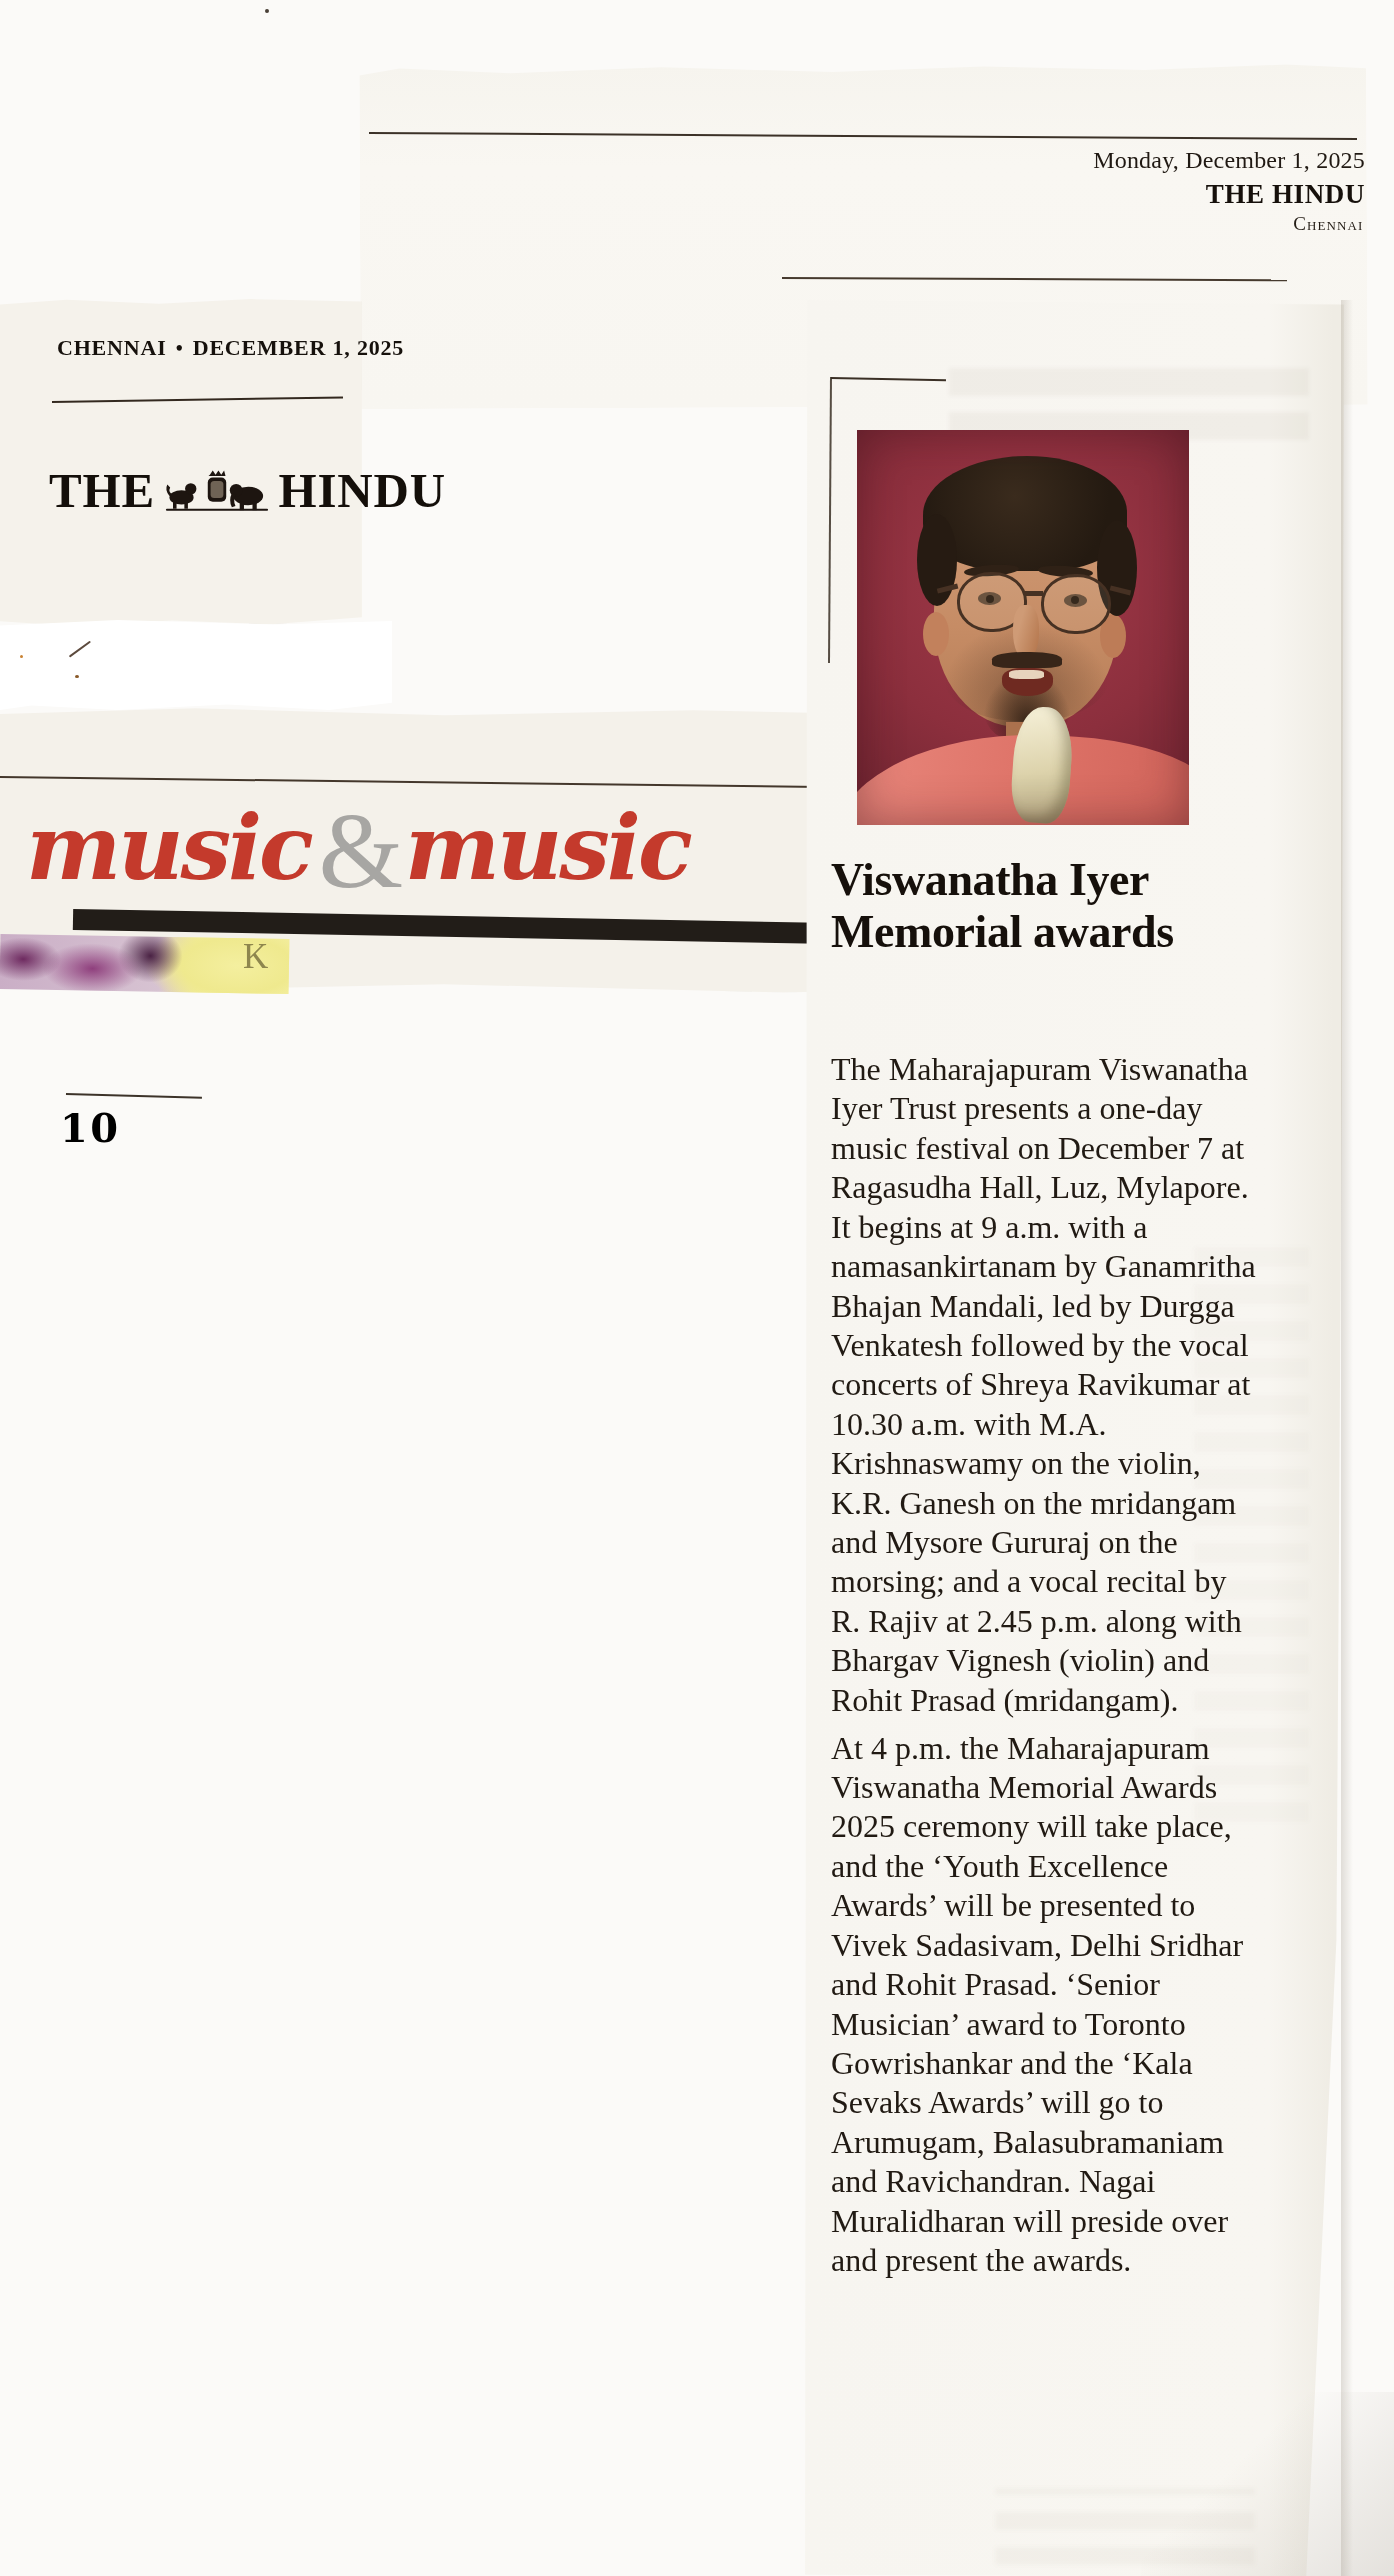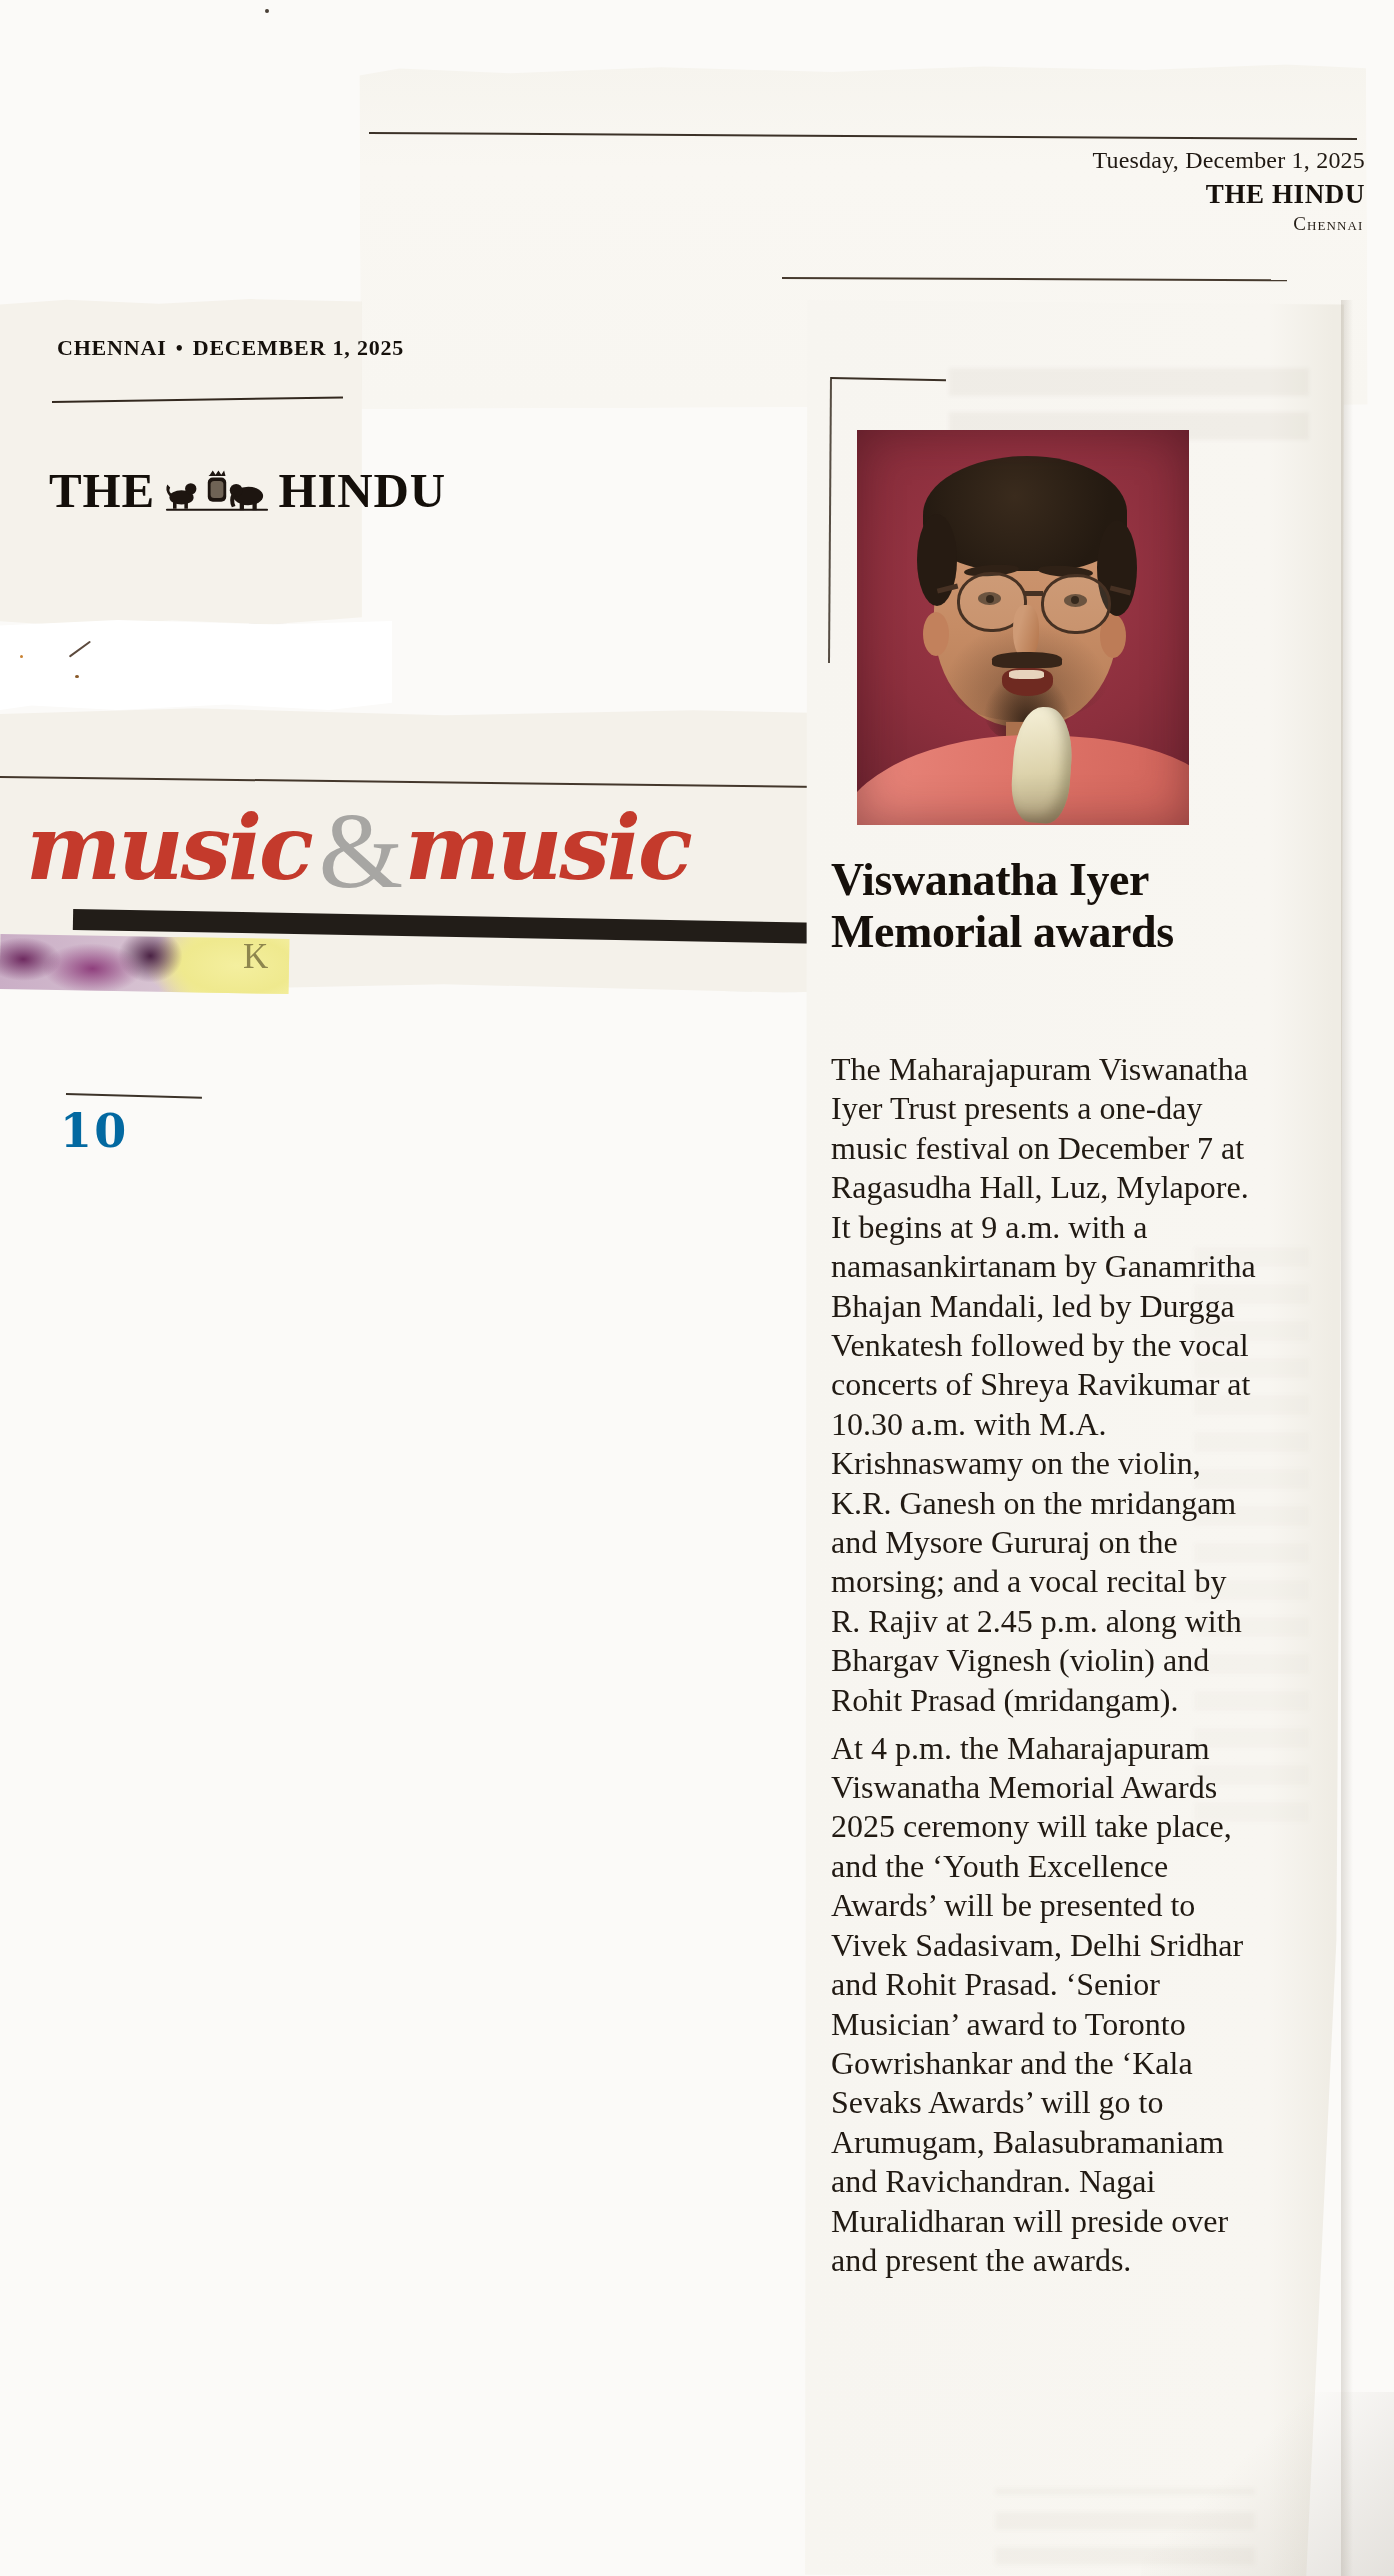--- a/index.html
+++ b/index.html
@@ -66,21 +66,21 @@
       radial-gradient(ellipse 69px 35px at 32% 60%, #8f3f7d 0%, rgba(143,63,125,0) 72%),
       radial-gradient(ellipse 46px 38px at 52% 35%, #4a2244 0%, rgba(74,34,68,0) 70%),
       radial-gradient(ellipse 92px 46px at 82% 50%, #f4ef9f 0%, #efe98e 60%, rgba(239,233,142,0) 100%),
       linear-gradient(90deg, #caaec6 0%, #d7c3d2 55%, #f2ec9c 68%, #f6f1a8 100%);
   }
   .strip-k { left:243px; top:937px; font-size:35px; color:#7d7542; font-family:"Liberation Serif", serif; opacity:0.85; }
 
   
   .ten-rule { left:66px; top:1093px; width:136px; background:#3c332a; transform:rotate(1.6deg); transform-origin:left center; }
   .ten { left:60px; top:1104px; font-family:"DejaVu Serif", serif; font-weight:bold;
-    font-size:46px; letter-spacing:2.3px; color:#0369a1; }
+    font-size:40px; letter-spacing:2.3px; color:#000000; }
 
   
   .article-paper { left:804px; top:300px; width:540px; height:2277px;
     background:linear-gradient(90deg,#f7f5f0 0%,#f8f6f1 86%,#efece4 98%);
     clip-path:polygon(0.6% 0,100% 0.2%,99.6% 35%,98.6% 72%,93% 100%,0.2% 99.9%);
     box-shadow:7.7px 0 12.2px -6.1px rgba(90,78,60,0.30);
   }
   .corner-rule-h { left:831px; top:377px; width:115px; background:#3a2f25; transform:rotate(1.1deg); transform-origin:left center; }
   .corner-rule-v { left:829px; top:377px; width:1.5px; height:286px; background:#3a2f25; opacity:0.85; transform:rotate(0.4deg); }
   .ghost { filter:blur(2.3px); }
@@ -150,21 +150,21 @@
 </head>
 <body>
 
 <div class="page">
 
   <div class="abs dot dot-top"></div>
 
   <div class="abs header-paper"></div>
   <div class="abs rule rule-top"></div>
   <div class="abs hdr-block">
-    <div class="hdr-date">Tuesday, December 1, 2025</div>
+    <div class="hdr-date">Monday, December 1, 2025</div>
     <div class="hdr-paper">THE HINDU</div>
     <div class="hdr-city">Chennai</div>
   </div>
   <div class="abs rule rule-mid"></div>
 
   <div class="abs mast-paper"></div>
   <div class="abs mast-dateline">
     <span>CHENNAI</span><span class="sep">•</span><span>DECEMBER 1, 2025</span>
   </div>
   <div class="abs rule mast-rule"></div>

